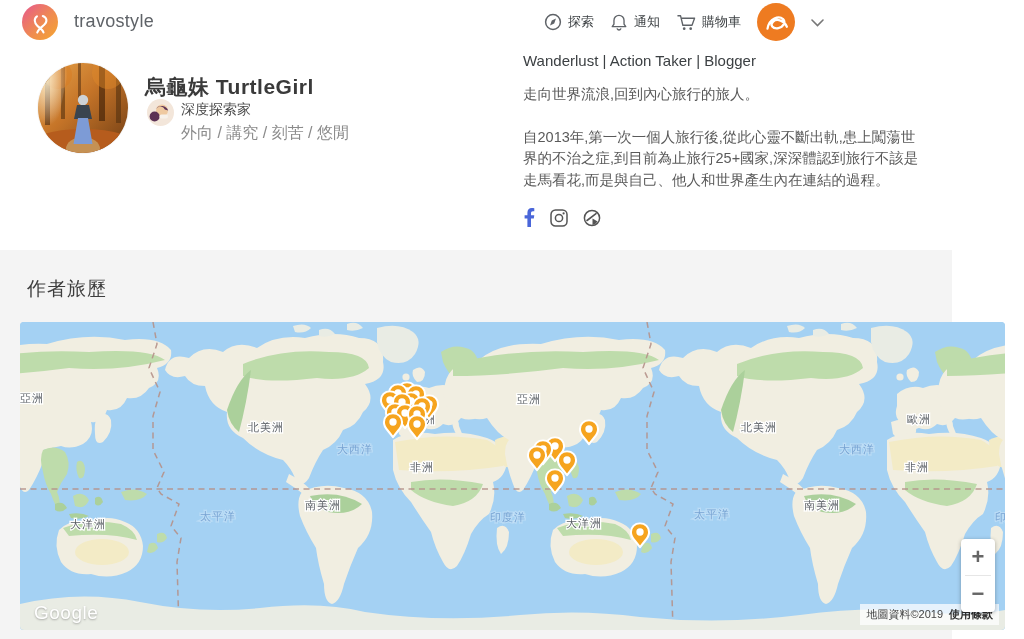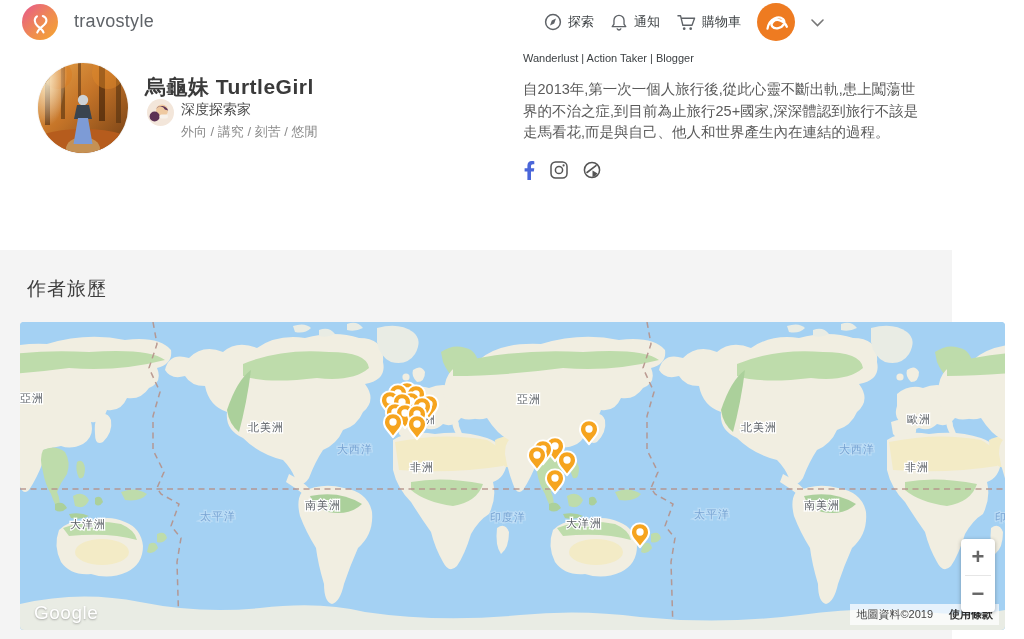--- a/index.html
+++ b/index.html
@@ -12,23 +12,23 @@
   .brand{position:absolute;left:74px;top:11px;font-size:18px;color:#5f6368;letter-spacing:.3px;}
   .nav{position:absolute;right:12px;top:0;height:44px;display:flex;align-items:center;gap:16px;}
   .nav-item{display:flex;align-items:center;gap:6px;font-size:13px;color:#3c4043;cursor:pointer;}
   .nav-ic{display:flex;align-items:center;}
   .user-avatar{width:38px;height:38px;border-radius:50%;background:#ee7b21;display:flex;align-items:center;justify-content:center;}
   
   .photo{position:absolute;left:38px;top:63px;width:90px;height:90px;border-radius:50%;overflow:hidden;box-shadow:0 0 0 1px rgba(0,0,0,.04);}
   .pname{position:absolute;left:145px;top:60px;font-size:21px;font-weight:bold;color:#3a3a3a;letter-spacing:.5px;margin-top:13px;}
   .badge-row{position:absolute;left:147px;top:99px;display:flex;gap:7px;}
   .badge-title{font-size:14px;color:#4a4a4a;padding-top:2px;}
-  .badge-traits{font-size:13px;color:#8b8b8b;margin-top:4px;}
+  .badge-traits{font-size:16px;color:#8b8b8b;margin-top:4px;}
   .rightcol{position:absolute;left:523px;top:52px;width:402px;}
-  .tagline{font-size:11px;color:#3c4043;margin-bottom:15px;}
+  .tagline{font-size:15px;color:#3c4043;margin-bottom:15px;}
   .bio{font-size:14.5px;line-height:21.5px;color:#5a5a5a;}
   .bio+.bio{margin-top:21px;}
   .social{display:flex;gap:15px;margin-top:17px;align-items:center;}
   .social span{cursor:pointer;display:flex;align-items:center;}
   
   .lower{position:absolute;left:0;top:250px;width:952px;height:389px;background:#f4f4f4;}
   .sec-title{position:absolute;left:27px;top:26px;font-size:19px;font-weight:500;color:#3d3d3d;letter-spacing:1px;}
   .map-card{position:absolute;left:20px;top:72px;width:985px;height:308px;border-radius:4px;overflow:hidden;background:#a4d1f3;}
   .map-card svg.worldmap{display:block;}
   .land{fill:#f1eee1;}
@@ -36,21 +36,21 @@
   .grn2{fill:#abd09b;}
   .des{fill:#f3ebc6;}
   .ice{fill:#e9ece4;}
   .dash{fill:none;stroke:#b5918a;stroke-width:1.5;stroke-dasharray:6 4.5;opacity:.9;}
   .mlabel{font-size:11px;text-anchor:middle;paint-order:stroke;stroke:#ffffff;stroke-width:2.5px;letter-spacing:1px;
           font-family:"Liberation Sans","DejaVu Sans",sans-serif;}
   .mlabel.land-l{fill:#5b6066;}
   .mlabel.ocean-l{fill:#78a4d3;stroke:rgba(255,255,255,.25);}
   .google-logo{position:absolute;left:14px;bottom:6px;font-size:19px;font-weight:400;color:#fff;letter-spacing:.5px;
                text-shadow:0 1px 2px rgba(80,80,80,.45);}
-  .attribution{position:absolute;right:6px;bottom:5px;display:flex;gap:16px;align-items:center;
+  .attribution{position:absolute;right:6px;bottom:5px;display:flex;gap:6px;align-items:center;
                font-size:11px;color:#444;background:rgba(255,255,255,.72);padding:3px 6px;margin-left:40px;}
   .attribution .terms{font-weight:bold;color:#2f2f2f;cursor:pointer;}
   .zoomctrl{position:absolute;right:10px;bottom:18px;width:34px;background:#fff;border-radius:4px;
             box-shadow:0 1px 4px rgba(0,0,0,.3);display:flex;flex-direction:column;align-items:center;}
   .zbtn{width:34px;height:36px;display:flex;align-items:center;justify-content:center;font-size:22px;
         color:#666;cursor:pointer;font-weight:bold;}
   .zdivider{width:26px;height:1px;background:#e6e6e6;}
 </style>
 </head>
 <body>
@@ -146,20 +146,21 @@
     </svg>
   </span>
   <div>
     <div class="badge-title">深度探索家</div>
     <div class="badge-traits">外向 / 講究 / 刻苦 / 悠閒</div>
   </div>
 </div>
 
 <div class="rightcol">
   <div class="tagline">Wanderlust | Action Taker | Blogger</div>
+  <div class="bio">走向世界流浪,回到內心旅行的旅人。</div>
   <div class="bio">自2013年,第一次一個人旅行後,從此心靈不斷出軌,患上闖蕩世界的不治之症,到目前為止旅行25+國家,深深體認到旅行不該是走馬看花,而是與自己、他人和世界產生內在連結的過程。</div>
   <div class="social">
     <span>
       <svg width="12" height="19" viewBox="0 0 12 19">
           <path d="M8 19 V10.5 h2.8 l.5-3.2 H8 V5.2 C8 4.1 8.5 3.2 10 3.2 h1.3 V.3 C11 .2 9.9 0 8.8 0 6 0 4.4 1.7 4.4 4.7 v2.6 H1.6 v3.2 h2.8 V19 Z" fill="#4a66d9"></path>
         </svg>
     </span>
     <span>
       <svg width="18" height="18" viewBox="0 0 18 18">
           <rect x="1" y="1" width="16" height="16" rx="4.5" fill="none" stroke="#555" stroke-width="1.5"></rect>

